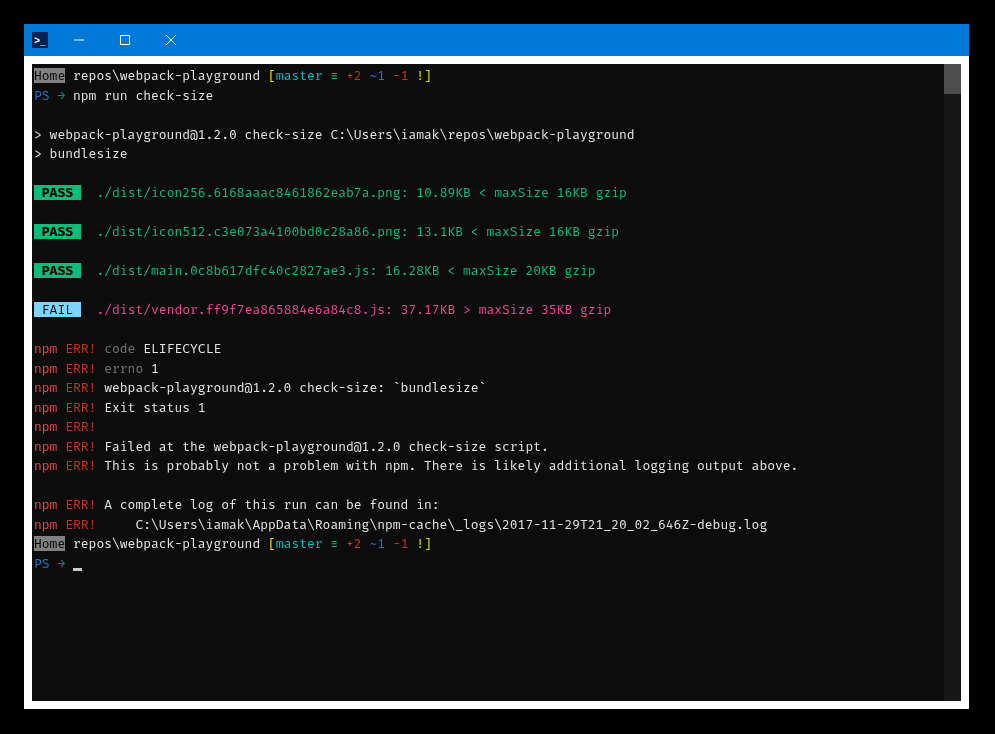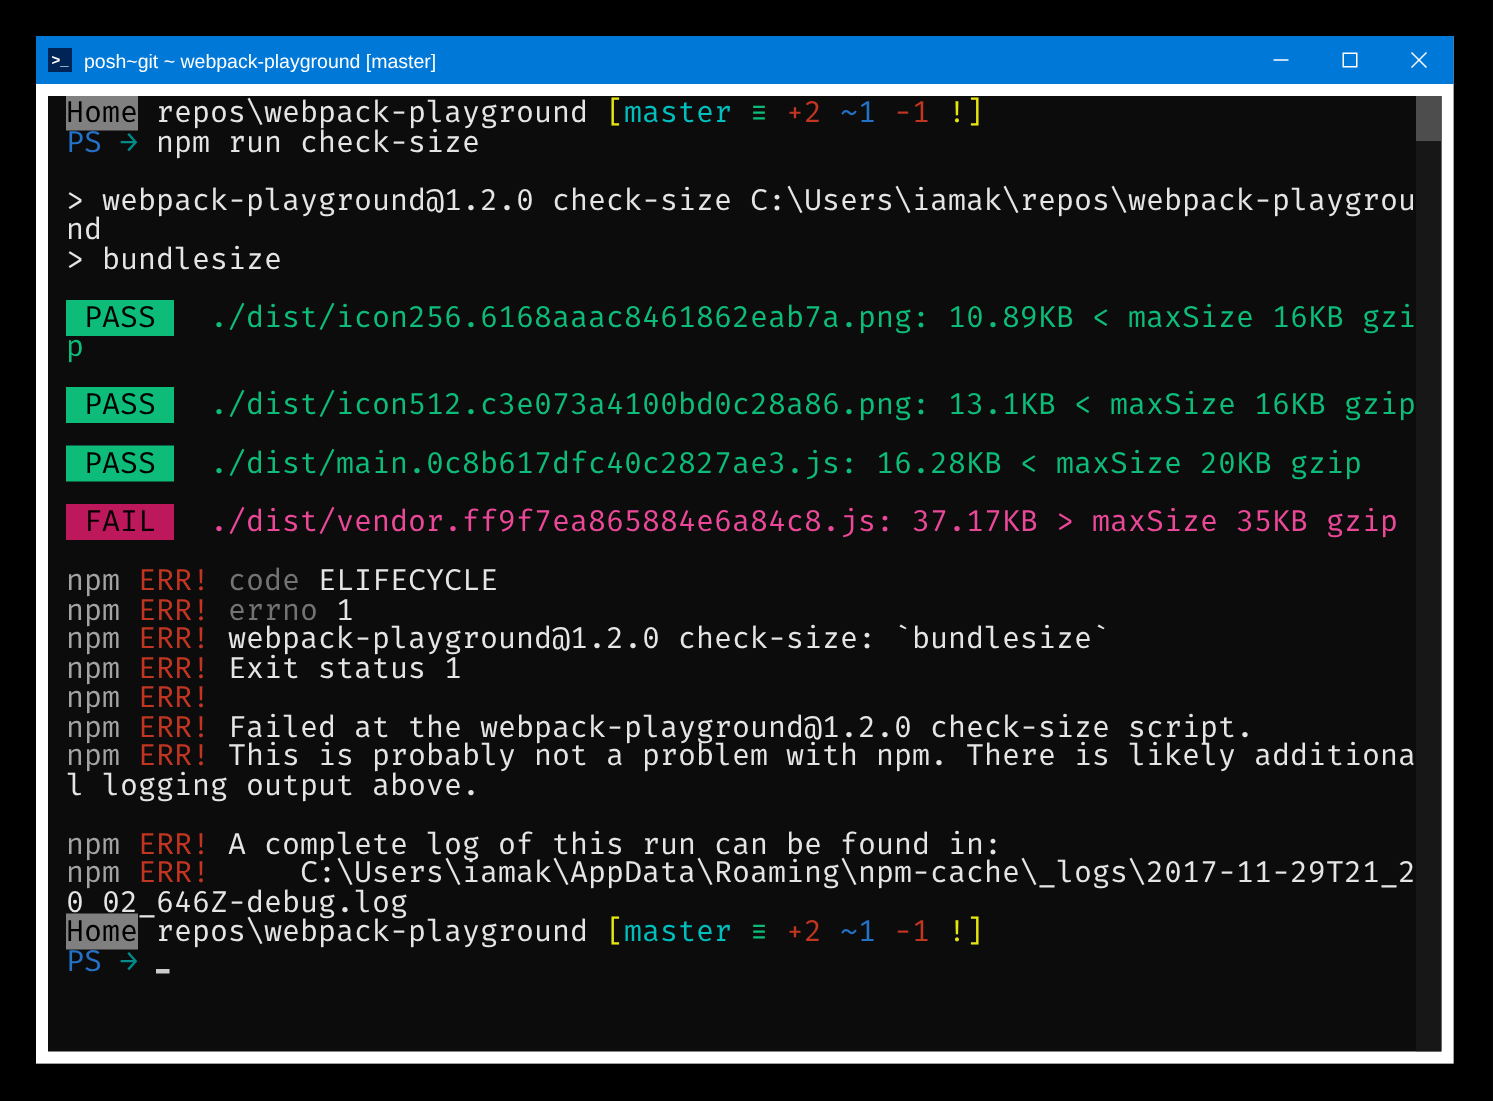--- a/index.html
+++ b/index.html
@@ -52,22 +52,22 @@
       align-items: center;
       justify-content: center;
       color: #fff;
       cursor: pointer;
     }
     .titlebar-btn svg { width: 12px; height: 12px; }
     .terminal {
       flex: 1;
       background: #0c0c0c;
       color: #ccc;
-      padding: 2px 12px;
-      font-size: 20px;
+      padding: 2px 2px;
+      font-size: 13px;
       line-height: 19.5px;
       position: relative;
       overflow: hidden;
       border: 8px solid #fff;
     }
     .terminal-inner {
       white-space: pre-wrap;
       word-break: break-all;
       font-family: 'Fira Mono', 'Consolas', monospace;
     }
@@ -84,45 +84,44 @@
       top: 0;
       left: 0;
       width: 100%;
       height: 30px;
       background: #4d4d4d;
     }
     .home-tag { background: #808080; color: #000; }
     .cyan { color: #00bfbf; }
     .darkcyan { color: #008b8b; }
     .white { color: #e5e5e5; }
-    .gray { color: #a3a3a3; }
+    .gray { color: #ef4444; }
     .darkred { color: #c23621; }
     .green { color: #0dbc79; }
     .red { color: #ec4899; }
     .yellow { color: #e5e510; }
     .blue { color: #2472c8; }
     .magenta { color: #737373; }
-    .pass-tag { background: #0dbc79; color: #000; }
-    .fail-tag { background: #be185d; color: #000; }
+    .pass-tag { background: #0dbc79; color: #000; font-weight: bold; }
+    .fail-tag { background: #7dd3fc; color: #000; }
     .cursor {
       display: inline-block;
       width: 9px;
       height: 3px;
       background: #ccc;
       vertical-align: bottom;
       margin-bottom: 2px;
     }
   </style>
 </head>
 <body>
 
 <div class="window">
   <div class="titlebar">
     <div class="titlebar-icon">&gt;_</div>
-    <div class="titlebar-title">posh~git ~ webpack-playground [master]</div>
     <div class="titlebar-controls">
       <div class="titlebar-btn">
         <svg viewBox="0 0 12 12">
             <line x1="1" y1="6" x2="11" y2="6" stroke="#fff" stroke-width="1"></line>
           </svg>
       </div>
       <div class="titlebar-btn">
         <svg viewBox="0 0 12 12">
             <rect x="1.5" y="1.5" width="9" height="9" stroke="#fff" stroke-width="1" fill="none"></rect>
           </svg>

